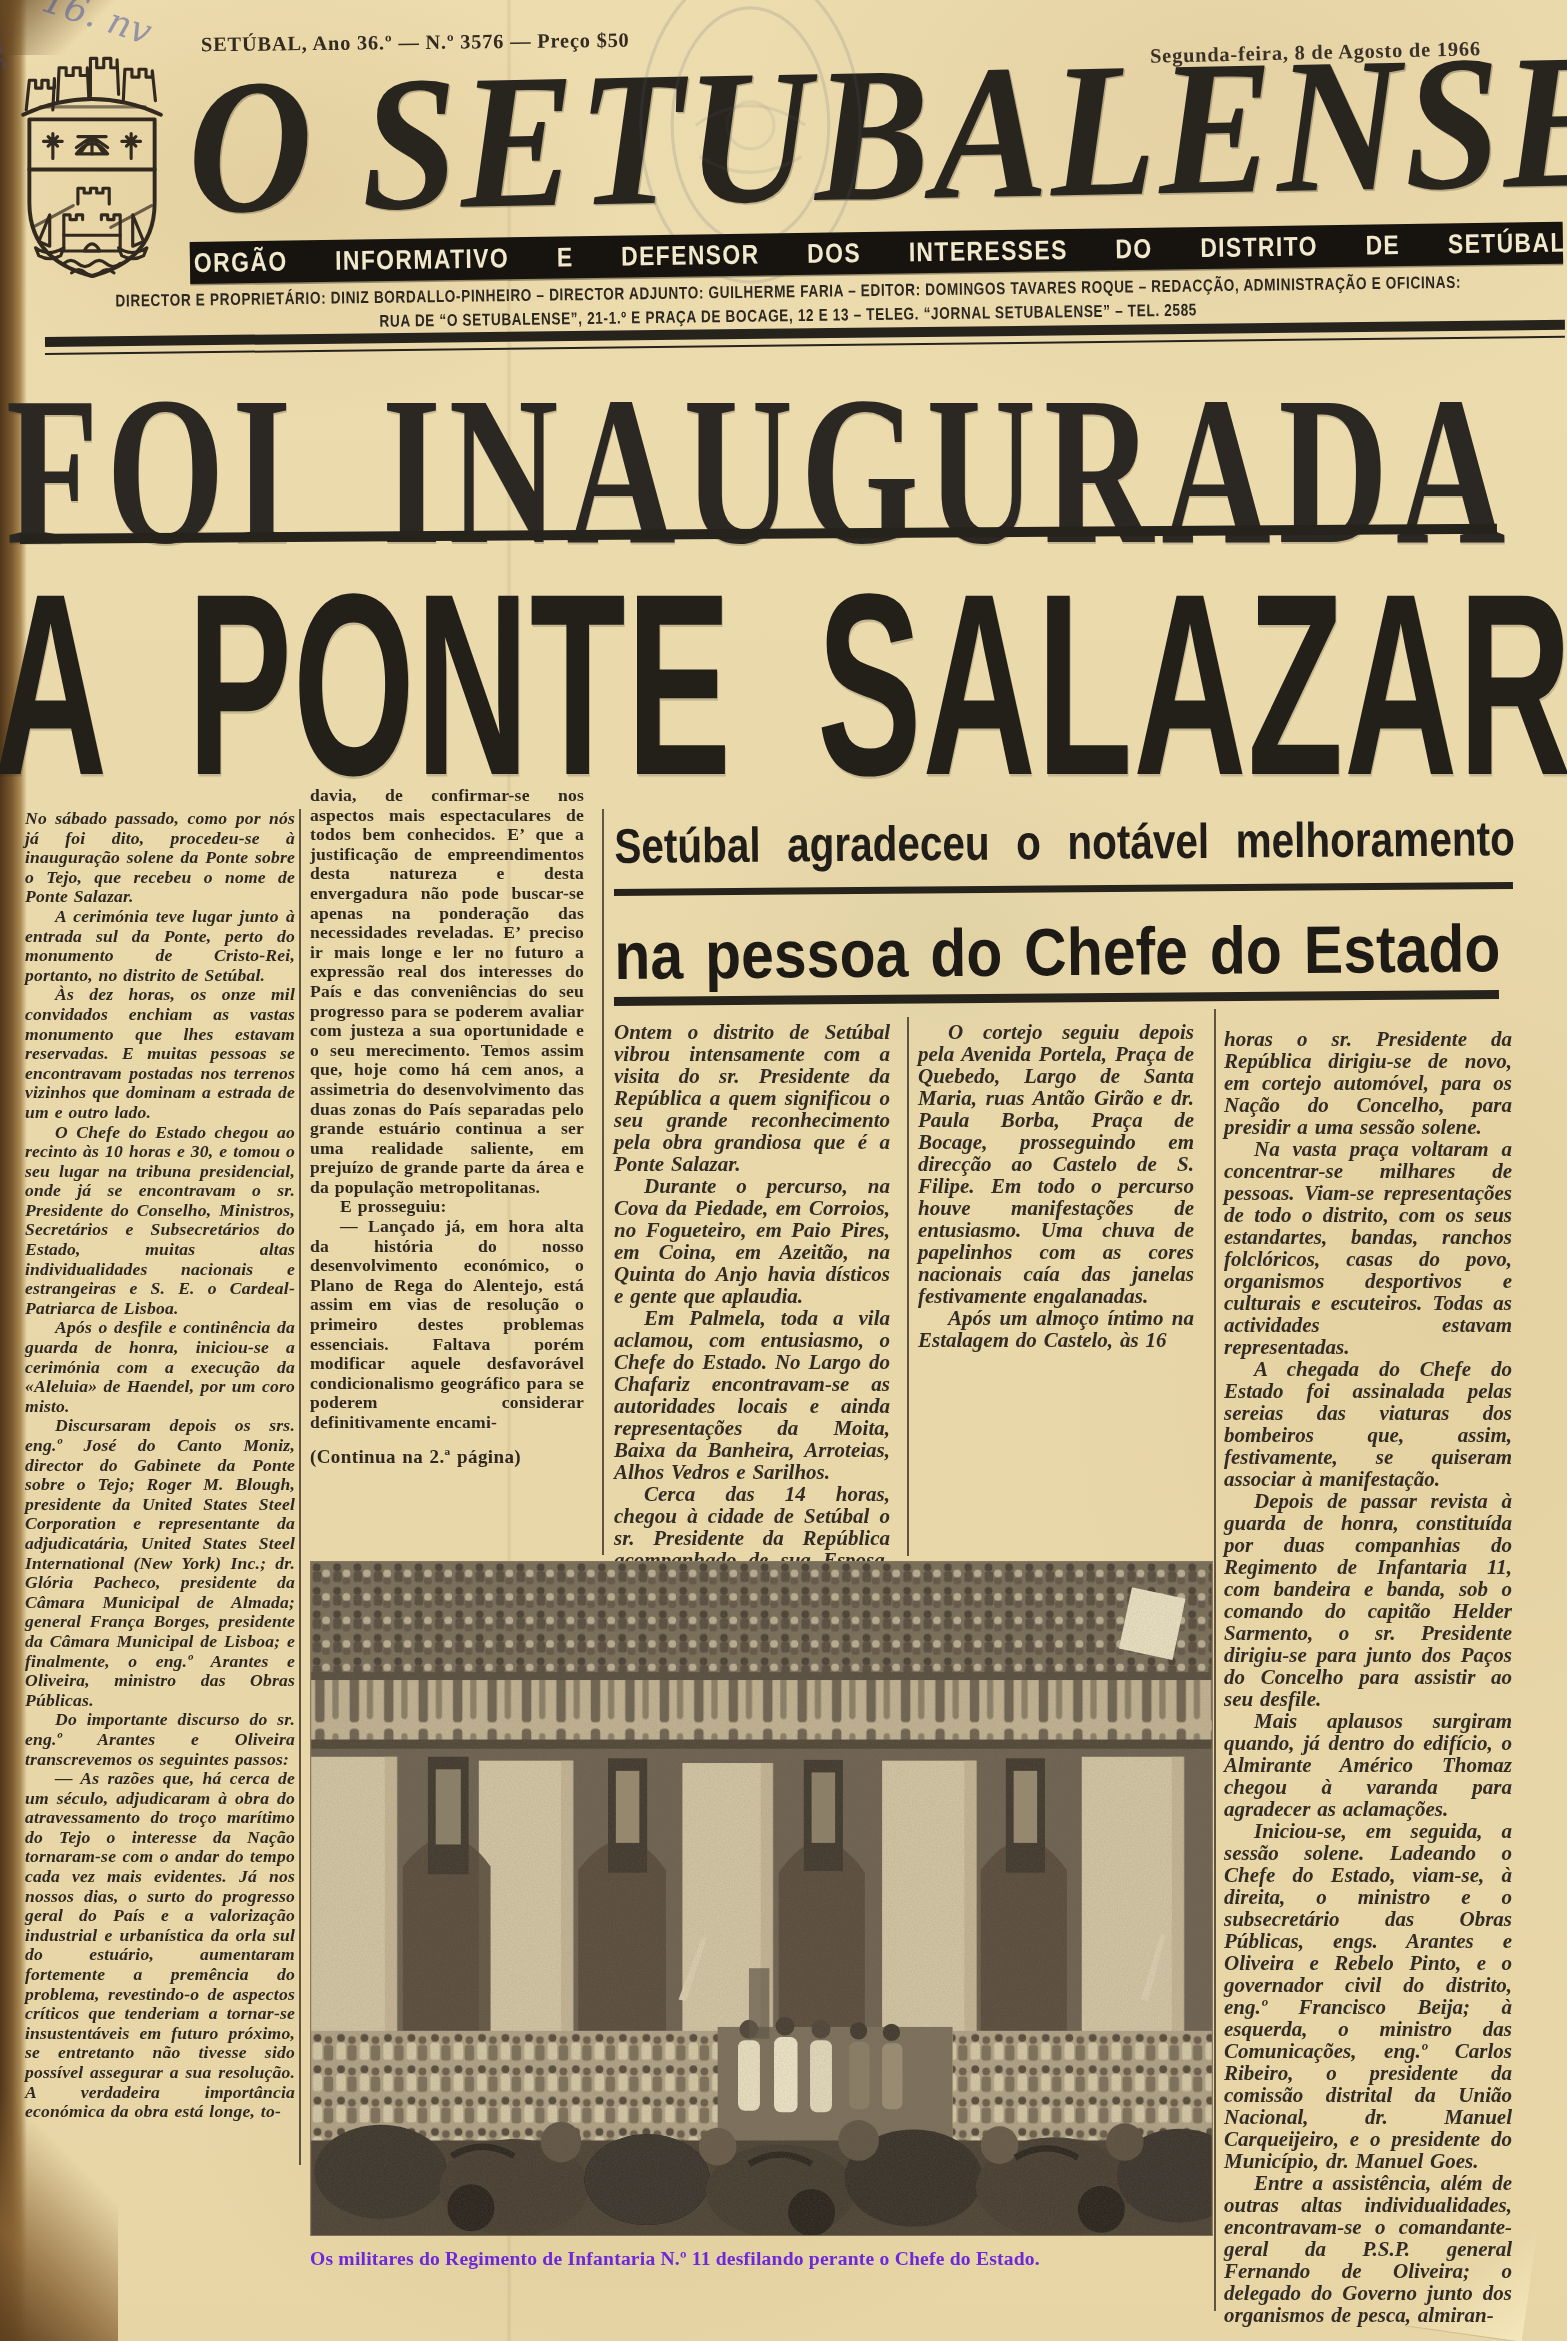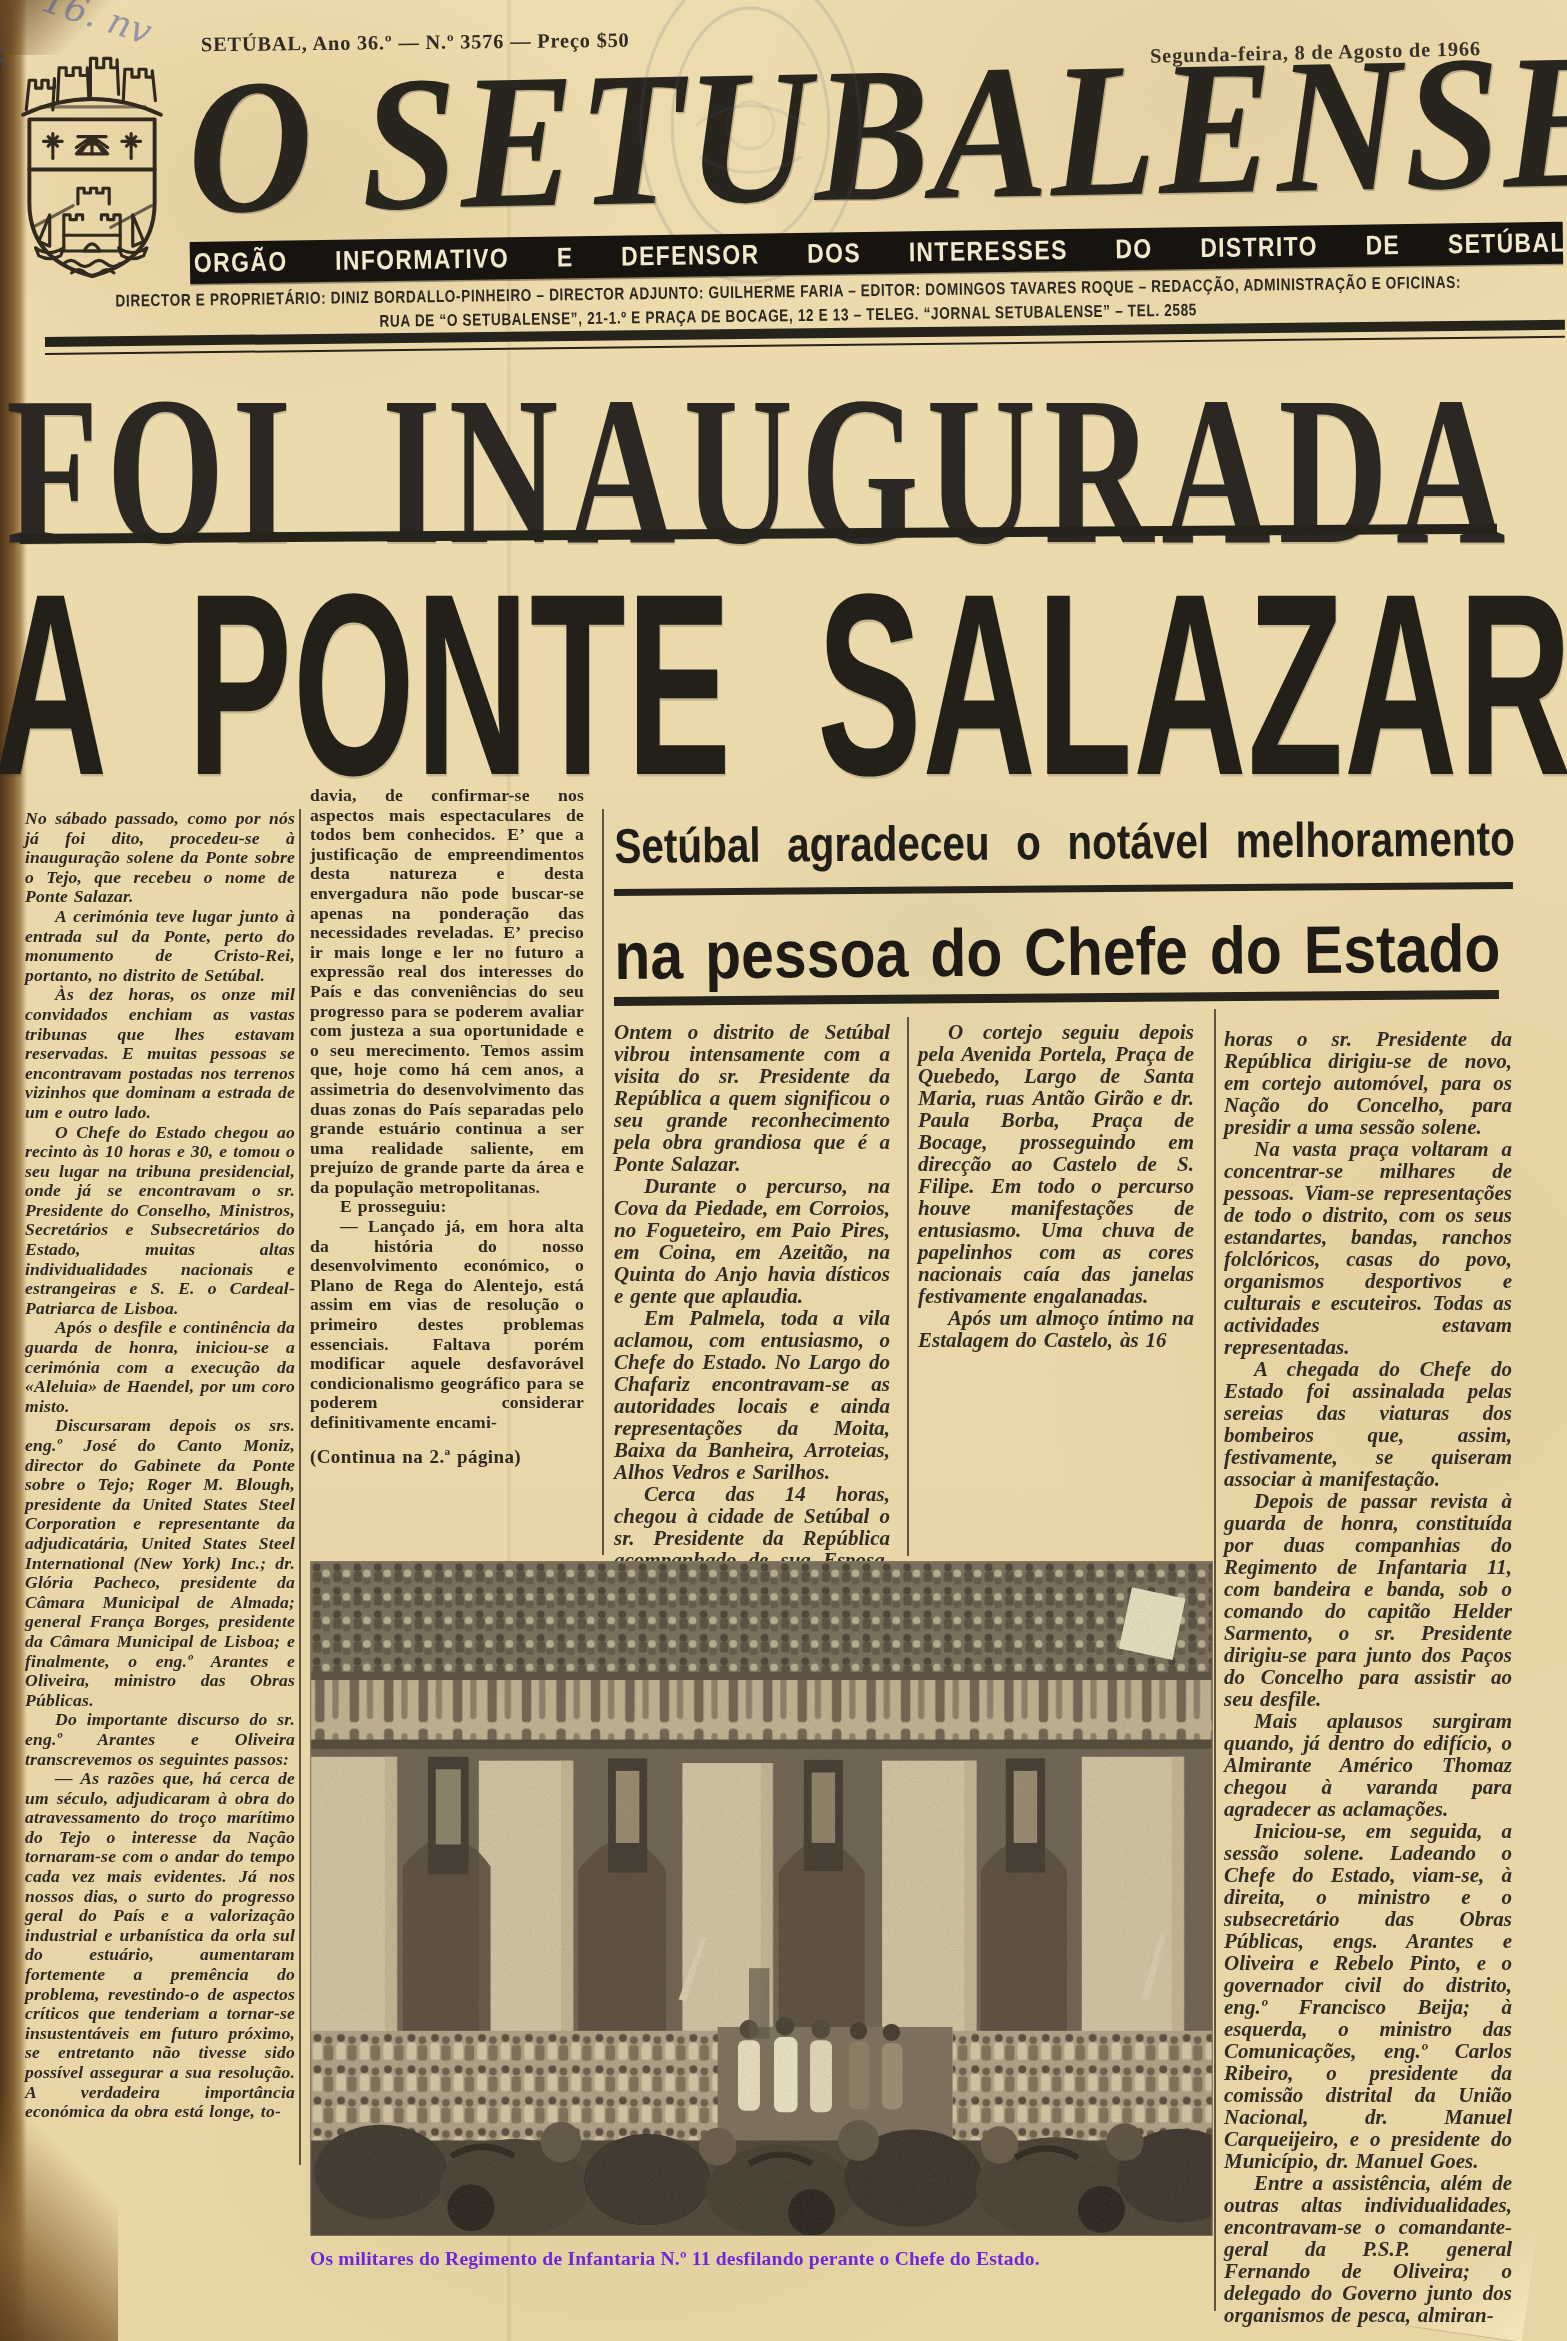--- a/index.html
+++ b/index.html
@@ -175,21 +175,21 @@
 <div class="abs rule sub-rule2"></div>
 
 <div class="abs vr vr1"></div>
 <div class="abs vr vr2"></div>
 <div class="abs vr vr3"></div>
 <div class="abs vr vr4"></div>
 
 <div class="abs col roman c1">
     <p class="ni">No sábado passado, como por nós já foi dito, procedeu-se à inauguração solene da Ponte sobre o Tejo, que recebeu o nome de Ponte Salazar.</p>
     <p>A cerimónia teve lugar junto à entrada sul da Ponte, perto do monumento de Cristo-Rei, portanto, no distrito de Setúbal.</p>
-    <p>Às dez horas, os onze mil convidados enchiam as vastas tribunas que lhes estavam reservadas. E muitas pessoas se encontravam postadas nos terrenos vizinhos que dominam a estrada de um e outro lado.</p>
+    <p>Às dez horas, os onze mil convidados enchiam as vastas monumento que lhes estavam reservadas. E muitas pessoas se encontravam postadas nos terrenos vizinhos que dominam a estrada de um e outro lado.</p>
     <p>O Chefe do Estado chegou ao recinto às 10 horas e 30, e tomou o seu lugar na tribuna presidencial, onde já se encontravam o sr. Presidente do Conselho, Ministros, Secretários e Subsecretários do Estado, muitas altas individualidades nacionais e estrangeiras e S. E. o Cardeal-Patriarca de Lisboa.</p>
     <p>Após o desfile e continência da guarda de honra, iniciou-se a cerimónia com a execução da «Aleluia» de Haendel, por um coro misto.</p>
     <p>Discursaram depois os srs. eng.º José do Canto Moniz, director do Gabinete da Ponte sobre o Tejo; Roger M. Blough, presidente da United States Steel Corporation e representante da adjudicatária, United States Steel International (New York) Inc.; dr. Glória Pacheco, presidente da Câmara Municipal de Almada; general França Borges, presidente da Câmara Municipal de Lisboa; e finalmente, o eng.º Arantes e Oliveira, ministro das Obras Públicas.</p>
     <p>Do importante discurso do sr. eng.º Arantes e Oliveira transcrevemos os seguintes passos:</p>
     <p>— As razões que, há cerca de um século, adjudicaram à obra do atravessamento do troço marítimo do Tejo o interesse da Nação tornaram-se com o andar do tempo cada vez mais evidentes. Já nos nossos dias, o surto do progresso geral do País e a valorização industrial e urbanística da orla sul do estuário, aumentaram fortemente a premência do problema, revestindo-o de aspectos críticos que tenderiam a tornar-se insustentáveis em futuro próximo, se entretanto não tivesse sido possível assegurar a sua resolução. A verdadeira importância económica da obra está longe, to-</p>
   </div>
 <div class="abs col roman c2">
     <p class="ni">davia, de confirmar-se nos aspectos mais espectaculares de todos bem conhecidos. E’ que a justificação de empreendimentos desta natureza e desta envergadura não pode buscar-se apenas na ponderação das necessidades reveladas. E’ preciso ir mais longe e ler no futuro a expressão real dos interesses do País e das conveniências do seu progresso para se poderem avaliar com justeza a sua oportunidade e o seu merecimento. Temos assim que, hoje como há cem anos, a assimetria do desenvolvimento das duas zonas do País separadas pelo grande estuário continua a ser uma realidade saliente, em prejuízo de grande parte da área e da população metropolitanas.</p>
     <p>E prosseguiu:</p>
     <p>— Lançado já, em hora alta da história do nosso desenvolvimento económico, o Plano de Rega do Alentejo, está assim em vias de resolução o primeiro destes problemas essenciais. Faltava porém modificar aquele desfavorável condicionalismo geográfico para se poderem considerar definitivamente encami-</p>

